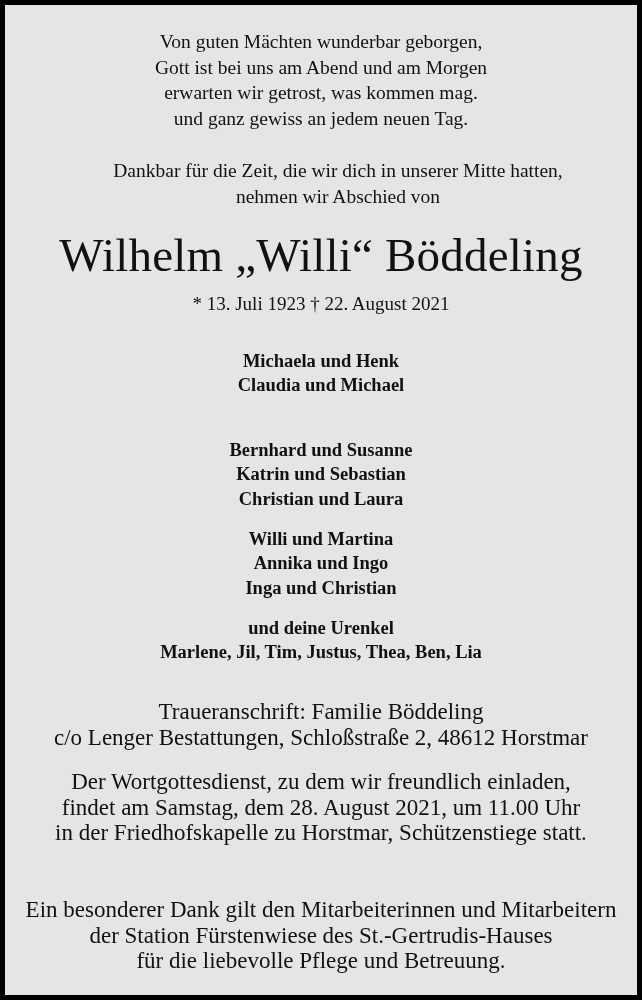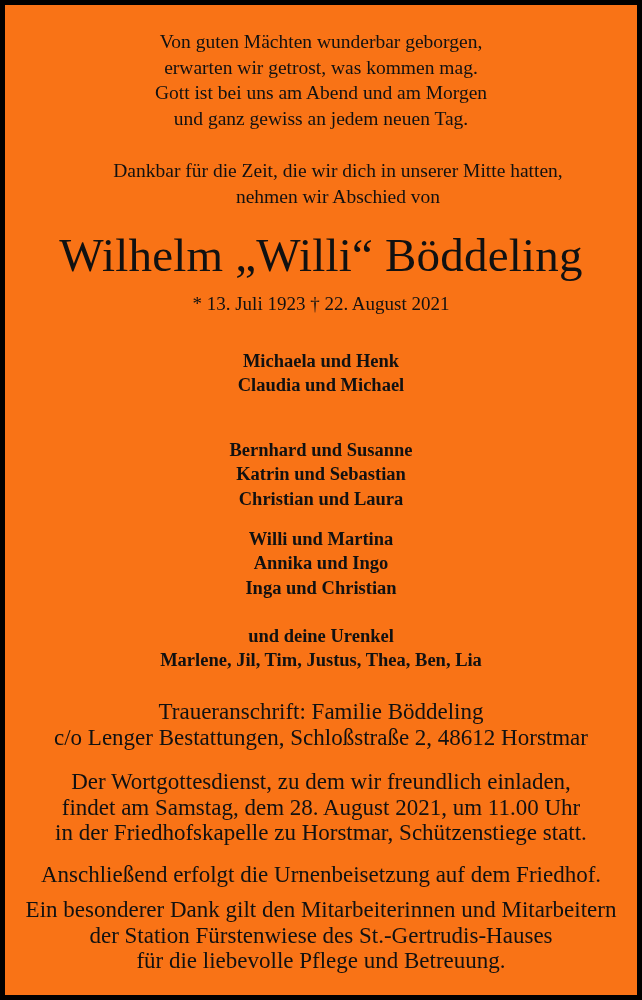--- a/index.html
+++ b/index.html
@@ -1,20 +1,20 @@
 <!DOCTYPE html>
 <html><head>
   <meta charset="utf-8">
   <style>
     html, body { margin: 0; padding: 0; background: #000; }
     body { width: 642px; height: 1000px; overflow: hidden; }
     .frame {
       position: absolute; left: 5px; top: 5px;
       width: 632px; height: 990px;
-      background: #f97316;
+      background: #e5e5e5;
       box-sizing: border-box;
     }
     .notice {
       font-family: "Liberation Serif", "DejaVu Serif", serif;
       color: #111;
       text-align: center;
     }
     .block { position: absolute; left: 0; width: 632px; }
     .line { display: block; white-space: nowrap; }
     .poem .line { font-size: 19.5px; line-height: 25.5px; }
@@ -24,22 +24,22 @@
     .mourners .line { font-size: 18.5px; font-weight: bold; line-height: 24.3px; }
     .body-text .line { font-size: 23px; line-height: 25.5px; }
   </style>
 </head>
 <body>
 
 <div class="frame notice">
 
   <div class="block poem" style="top:24px;">
     <span class="line">Von guten Mächten wunderbar geborgen,</span>
+    <span class="line">Gott ist bei uns am Abend und am Morgen</span>
     <span class="line">erwarten wir getrost, was kommen mag.</span>
-    <span class="line">Gott ist bei uns am Abend und am Morgen</span>
     <span class="line">und ganz gewiss an jedem neuen Tag.</span>
   </div>
 
   <div class="block intro" style="top:153px;">
     <span class="line">Dankbar für die Zeit, die wir dich in unserer Mitte hatten,</span>
     <span class="line">nehmen wir Abschied von</span>
   </div>
 
   <div class="block" style="top:222px;">
     <span class="line name">Wilhelm „Willi“ Böddeling</span>
@@ -59,39 +59,36 @@
     <span class="line">Katrin und Sebastian</span>
     <span class="line">Christian und Laura</span>
   </div>
 
   <div class="block mourners" style="top:522px;">
     <span class="line">Willi und Martina</span>
     <span class="line">Annika und Ingo</span>
     <span class="line">Inga und Christian</span>
   </div>
 
-  <div class="block mourners" style="top:611px;margin-top:8px;">
+  <div class="block mourners" style="top:611px;">
     <span class="line">und deine Urenkel</span>
     <span class="line">Marlene, Jil, Tim, Justus, Thea, Ben, Lia</span>
   </div>
 
   <div class="block body-text" style="top:694px;">
     <span class="line">Traueranschrift: Familie Böddeling</span>
     <span class="line">c/o Lenger Bestattungen, Schloßstraße 2, 48612 Horstmar</span>
   </div>
 
   <div class="block body-text" style="top:764px;">
     <span class="line">Der Wortgottesdienst, zu dem wir freundlich einladen,</span>
     <span class="line">findet am Samstag, dem 28. August 2021, um 11.00 Uhr</span>
     <span class="line">in der Friedhofskapelle zu Horstmar, Schützenstiege statt.</span>
   </div>
 
-  <div class="block body-text" style="top:857px;">
-    <span class="line">Anschließend erfolgt die Urnenbeisetzung auf dem Friedhof.</span>
-  </div>
 
   <div class="block body-text" style="top:892px;">
     <span class="line">Ein besonderer Dank gilt den Mitarbeiterinnen und Mitarbeitern</span>
     <span class="line">der Station Fürstenwiese des St.-Gertrudis-Hauses</span>
     <span class="line">für die liebevolle Pflege und Betreuung.</span>
   </div>
 
 </div>
 
 </body></html>

